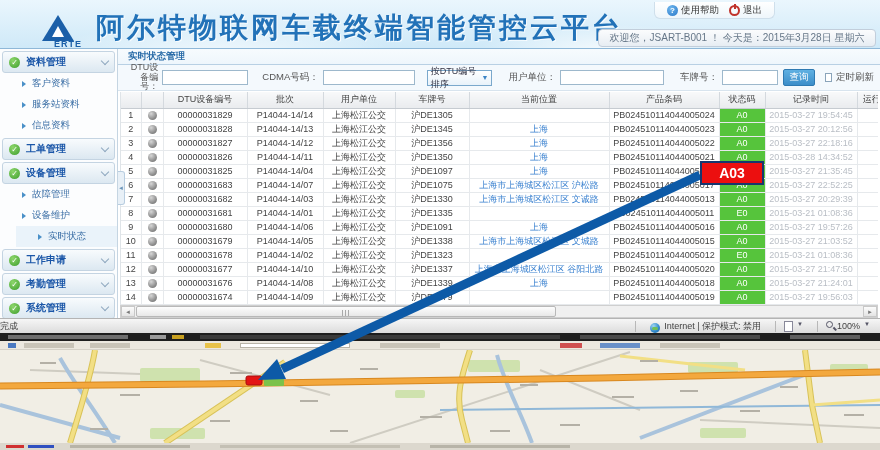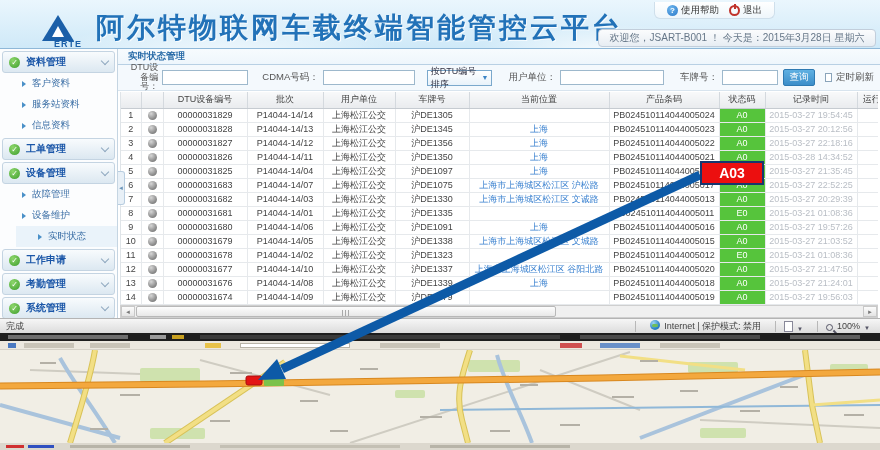--- a/index.html
+++ b/index.html
@@ -90,27 +90,27 @@
     background:repeating-linear-gradient(90deg,#aaa 0 1px,transparent 1px 3px); }
   .hs-rest { flex:1; }
   .collapse-tab { position:absolute; left:118px; top:122px; width:7px; height:34px; background:#e8f0f7;
     border:1px solid #b8cde0; border-left:none; border-radius:0 3px 3px 0; font-size:6px; color:#6a93b8;
     display:flex; align-items:center; justify-content:center; cursor:pointer; }
 
   
   .statusbar { position:absolute; left:0; top:318px; width:880px; height:15px;
     background:linear-gradient(#f6f6f6,#dcdcdc); border-top:1px solid #b4b4b4; display:flex; align-items:center;
     font-size:9px; color:#444; }
-  .st-left { padding-left:6px; flex:1; }
+  .st-left { flex:1; }
   .st-sep { width:1px; height:11px; background:#b8b8b8; margin:0 4px; }
-  .st-sec { display:flex; align-items:flex-start; gap:4px; padding:0 10px; }
+  .st-sec { display:flex; align-items:flex-end; gap:4px; padding:0 10px; }
   .globe { width:10px; height:10px; border-radius:50%;
     background:radial-gradient(circle at 35% 30%, #9fd6f2, #2e86c8 60%, #1c6ca8); position:relative; }
   .globe::after { content:""; position:absolute; left:2px; top:4px; width:6px; height:3px; background:#6fbf5a; border-radius:2px; }
-  .st-zoom { display:flex; align-items:flex-end; gap:4px; padding:0 10px 0 4px; cursor:pointer; }
+  .st-zoom { display:flex; align-items:flex-start; gap:4px; padding:0 10px 0 4px; cursor:pointer; }
   .lens { width:7px; height:7px; border:1.5px solid #556; border-radius:50%; position:relative; }
   .lens::after { content:""; position:absolute; left:6px; top:6px; width:4px; height:1.5px; background:#556; transform:rotate(45deg); }
   .page-ico { width:9px; height:11px; background:#fff; border:1px solid #889; position:relative; }
   .caret-sm { font-size:6px; color:#556; }
 
   
   .map-region { position:absolute; left:0; top:333px; width:880px; height:117px; }
   .map-strip-dark { height:8px; background:#1e1e1e; position:relative; }
   .map-strip-dark span { position:absolute; top:2px; height:4px; }
   .map-strip-tools { height:9px; background:#ece8df; border-bottom:1px solid #d6d2c8; position:relative; }

